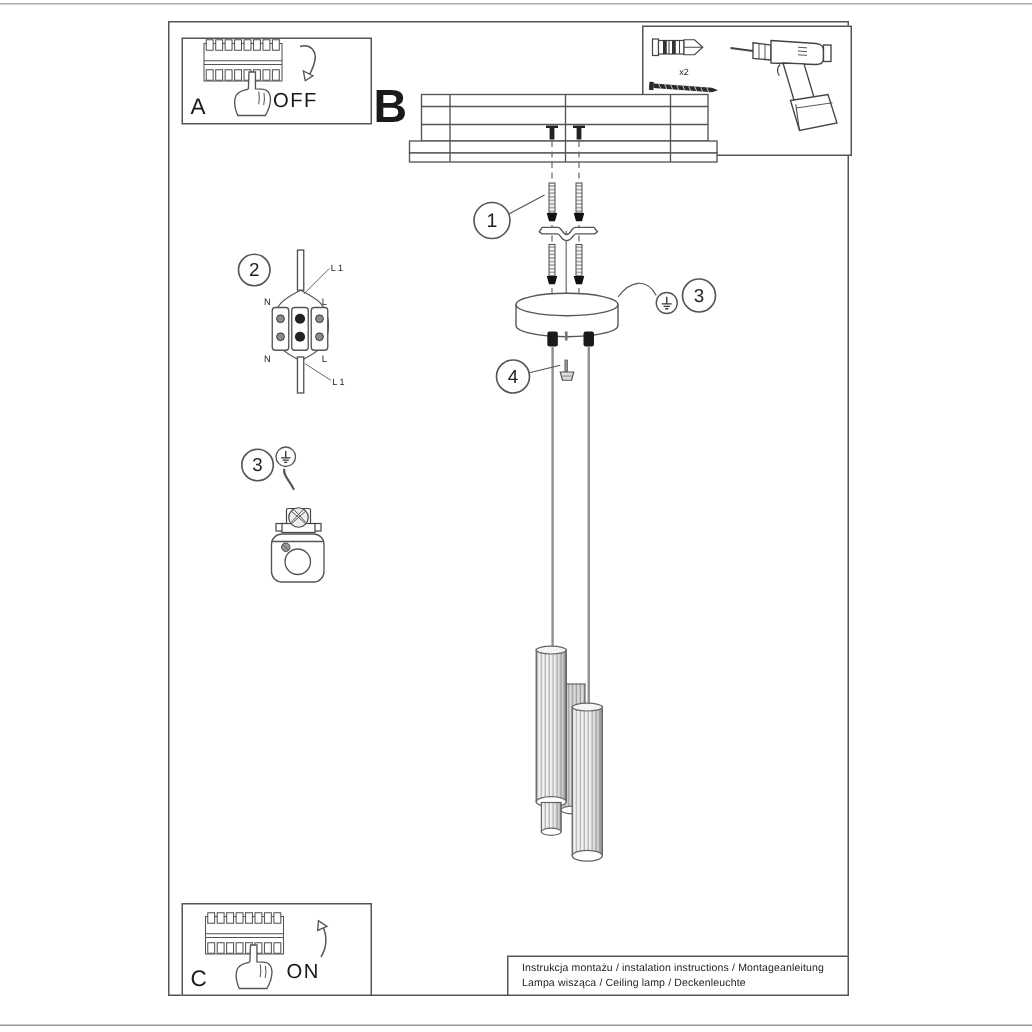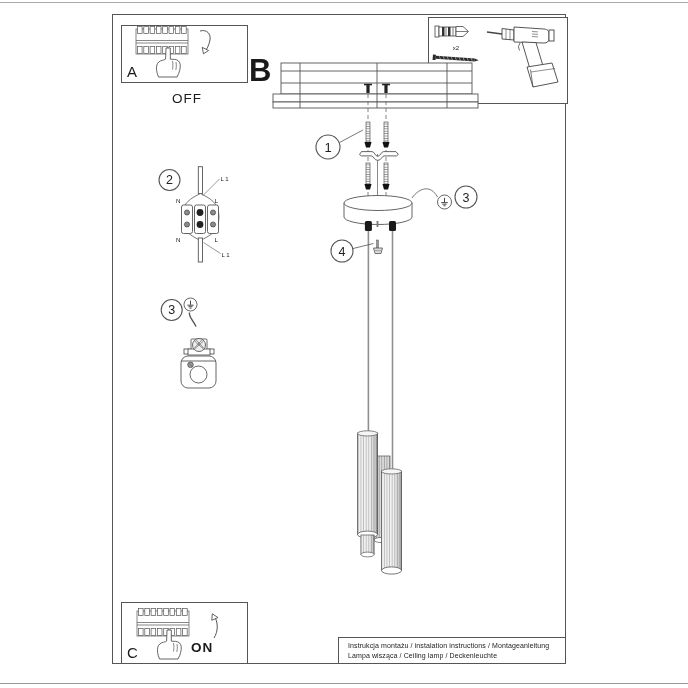--- a/index.html
+++ b/index.html
@@ -49,21 +49,21 @@
       <g>
         <path d="M44,22 L48.3,22 L48.3,33.2 L52.6,33.4 C55.6,33.6 57.8,35.4 58.2,38.6 C58.6,42 57.5,46.5 55,51 L36.5,51 C34.6,46.5 34,42.3 34.8,39.2 C35.5,36.5 37.5,35 40.5,34.2 C42,33.8 43.6,33.6 43.6,33 Z" fill="#fff" stroke="#555" stroke-width="0.9"></path>
         <path d="M50.5,35 C51,38 51,41 50.5,43.5 M54,36 C54.5,39 54.4,41.5 53.8,44" fill="none" stroke="#555" stroke-width="0.7"></path>
       </g>
       <g>
         <path d="M78,5 C85,3 89,8 88,14 C87,19 85,23.5 81.5,27.3" fill="none" stroke="#555" stroke-width="1"></path>
         <polygon points="81.5,27.8 80.2,21.3 86.6,24.5" fill="#fff" stroke="#555" stroke-width="0.9"></polygon>
       </g>
     </svg>
     <div class="lbl" style="left:5px;top:37px;font-size:15px;">A</div>
-    <div class="lbl" style="left:50px;top:33px;font-size:13.5px;letter-spacing:1px;margin-top:32px;">OFF</div>
+    <div class="lbl" style="left:60px;top:33px;font-size:13.5px;letter-spacing:1px;">OFF</div>
   </div>
 
   <div class="lbl" style="left:249px;top:53px;font-size:31px;font-weight:700;">B</div>
 
   <div class="box" style="left:428px;top:17px;width:138px;height:85px;">
     <svg width="136" height="83" viewBox="0 0 136 83">
       <g transform="translate(6,6)">
         <rect x="0" y="2" width="4" height="11" fill="#fff" stroke="#444" stroke-width="0.8"></rect>
         <rect x="4" y="3" width="17" height="9" fill="#fff" stroke="#444" stroke-width="0.8"></rect>
         <rect x="7" y="3" width="2.5" height="9" fill="#333"></rect>
@@ -310,21 +310,21 @@
       <g transform="translate(1,5)">
         <path d="M44,22 L48.3,22 L48.3,33.2 L52.6,33.4 C55.6,33.6 57.8,35.4 58.2,38.6 C58.6,42 57.5,46.5 55,51 L36.5,51 C34.6,46.5 34,42.3 34.8,39.2 C35.5,36.5 37.5,35 40.5,34.2 C42,33.8 43.6,33.6 43.6,33 Z" fill="#fff" stroke="#555" stroke-width="0.9"></path>
         <path d="M50.5,35 C51,38 51,41 50.5,43.5 M54,36 C54.5,39 54.4,41.5 53.8,44" fill="none" stroke="#555" stroke-width="0.7"></path>
       </g>
       <g>
         <path d="M92,35 C96.5,28 96.5,18 91,11.5" fill="none" stroke="#555" stroke-width="1"></path>
         <polygon points="90.3,10.8 89.8,17.3 96,14.6" fill="#fff" stroke="#555" stroke-width="0.9"></polygon>
       </g>
     </svg>
     <div class="lbl" style="left:5px;top:41px;font-size:15px;">C</div>
-    <div class="lbl" style="left:69px;top:37px;font-size:13.5px;letter-spacing:1px;font-weight:bold;">ON</div>
+    <div class="lbl" style="left:69px;top:37px;font-size:13.5px;letter-spacing:1px;">ON</div>
   </div>
 
   <div class="box footer-text" style="left:338px;top:637px;width:228px;height:27px;padding:3px 0 0 9px;box-sizing:border-box;">
     <div>Instrukcja montażu / instalation instructions / Montageanleitung</div>
     <div>Lampa wisząca / Ceiling lamp / Deckenleuchte</div>
   </div>
 
 </div>
 
 </body></html>

